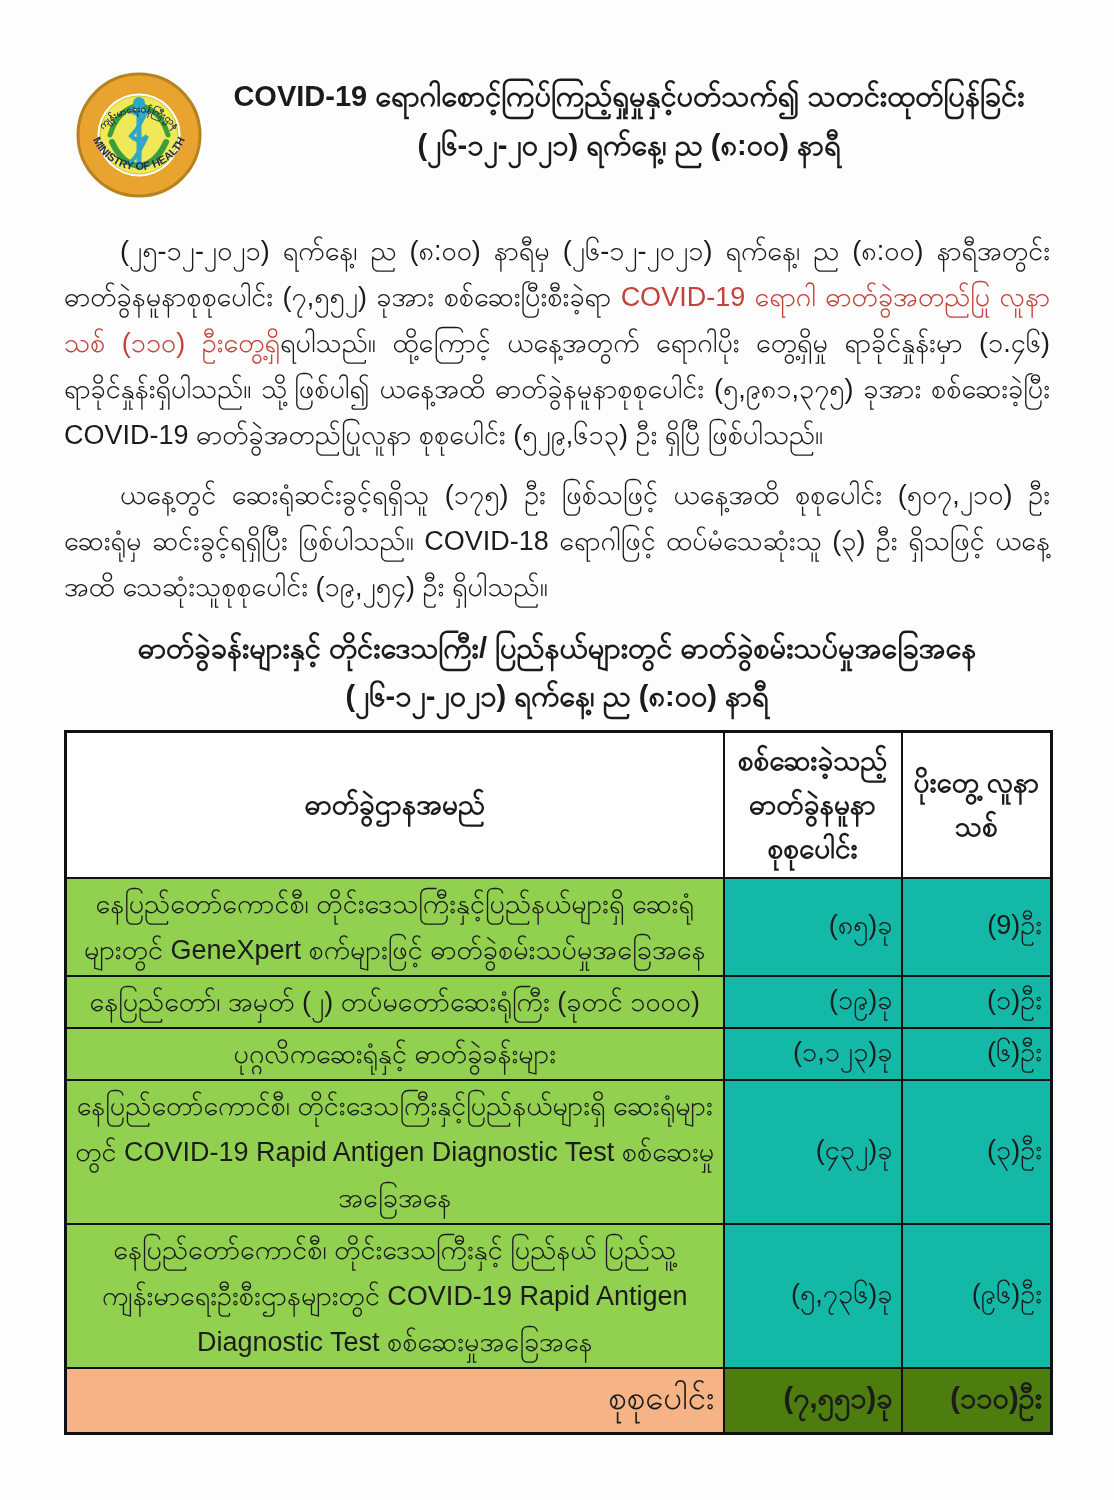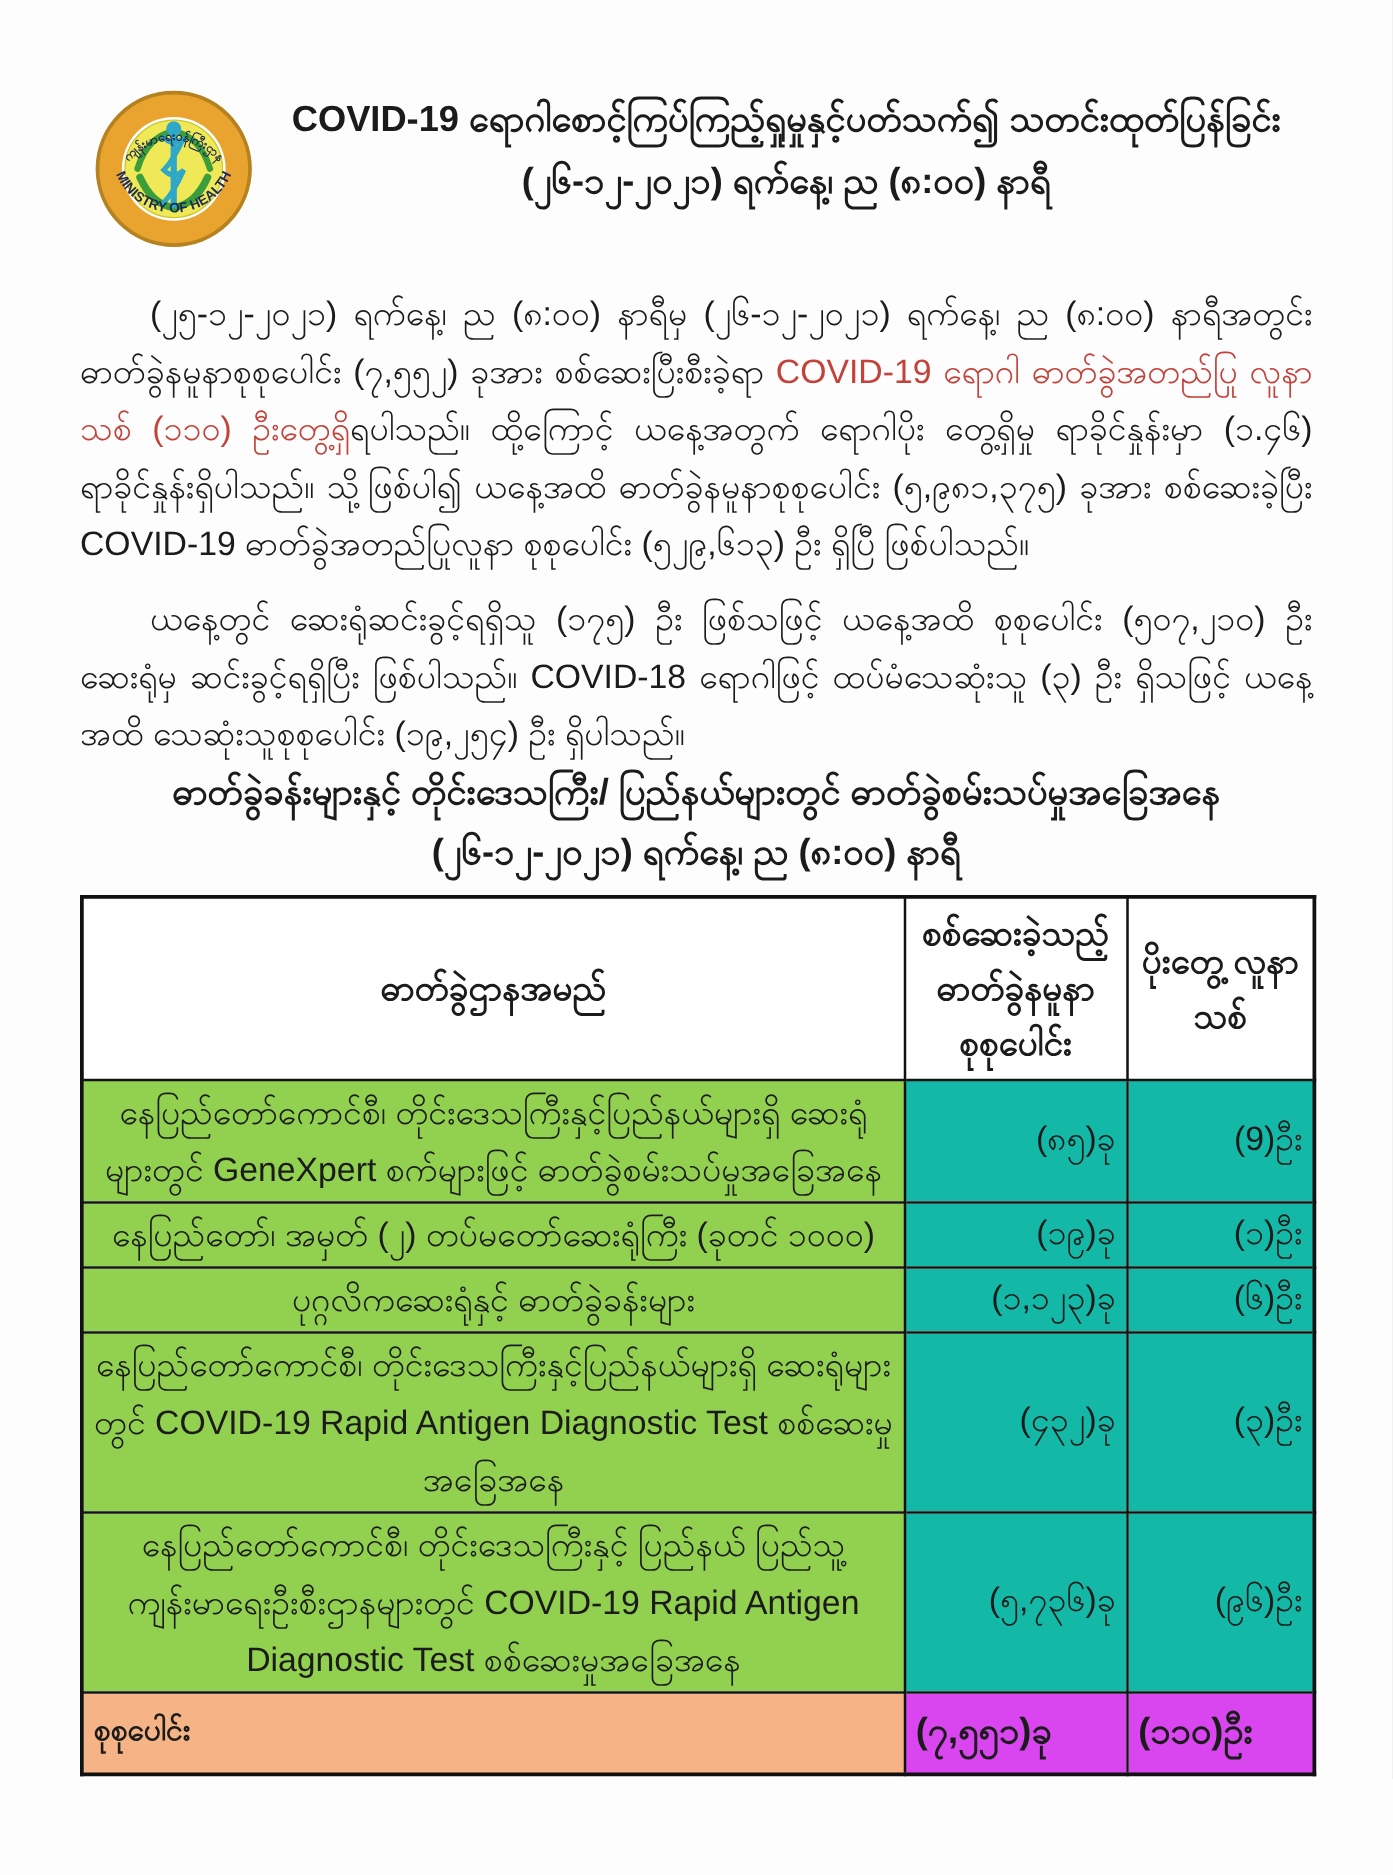--- a/index.html
+++ b/index.html
@@ -13,39 +13,39 @@
   .titles{flex:1;text-align:center;font-weight:bold;font-size:29px;line-height:45px;padding-top:4px;}
   .titles .t1{margin:0 0 4px 0;}
   .content{padding:0 64px;}
   .para{
     font-size:27px;line-height:46px;text-align:justify;text-indent:56px;
     margin:30px 0 0 0;overflow-wrap:break-word;
   }
   .para.second{margin-top:14px;}
   .hl-red{color:#c3423a;}
   .section-title{
-    text-align:center;font-weight:bold;font-size:29px;line-height:48px;
+    text-align:center;font-weight:bold;font-size:29px;line-height:48px;margin-top:14px;
   }
   table.lab-table{
     width:986px;margin:10px auto 0 auto;border-collapse:collapse;
     border:3px solid #111;table-layout:fixed;
   }
   .lab-table td,.lab-table th{
     border:2px solid #111;vertical-align:middle;overflow:hidden;
     overflow-wrap:break-word;padding:2px 8px;box-sizing:border-box;
   }
   col.c1{width:658px;} col.c2{width:178px;} col.c3{width:150px;}
   .lab-table th{font-size:28px;font-weight:bold;text-align:center;line-height:44px;height:146px;background:#fff;}
   .lab-cell{background:#92D050;text-align:center;font-size:27px;line-height:46px;}
   .num-cell{background:#14b8a6;text-align:right;font-size:27px;padding-right:16px;}
   tr.r1 td{height:92px;} tr.r2 td{height:54px;} tr.r3 td{height:52px;}
   tr.r4 td{height:52px;} tr.r5 td{height:111px;} tr.r6 td{height:132px;}
   tr.total td{height:66px;}
-  .total-label{background:#F6B486;text-align:left;font-weight:bold;font-size:24px;}
-  .total-num{background:#d946ef;font-weight:bold;font-size:29px;padding-right:16px;}
+  .total-label{background:#F6B486;text-align:right;font-weight:normal;font-size:33px;}
+  .total-num{background:#4d7c0f;text-align:right;font-weight:bold;font-size:29px;padding-right:16px;}
 </style>
 </head>
 <body>
 
 <div class="page">
 
   <div class="header">
     <div class="logo-wrap">
       <svg viewBox="0 0 126 126" width="126" height="126">
         <circle cx="63" cy="63" r="61" fill="#E9A42F" stroke="#b5821f" stroke-width="3"></circle>

